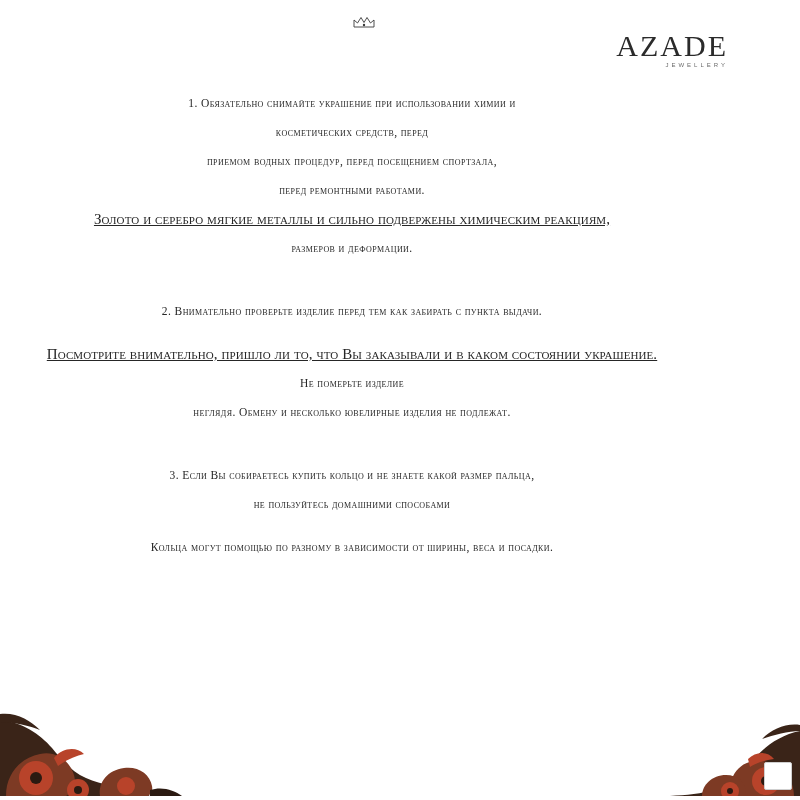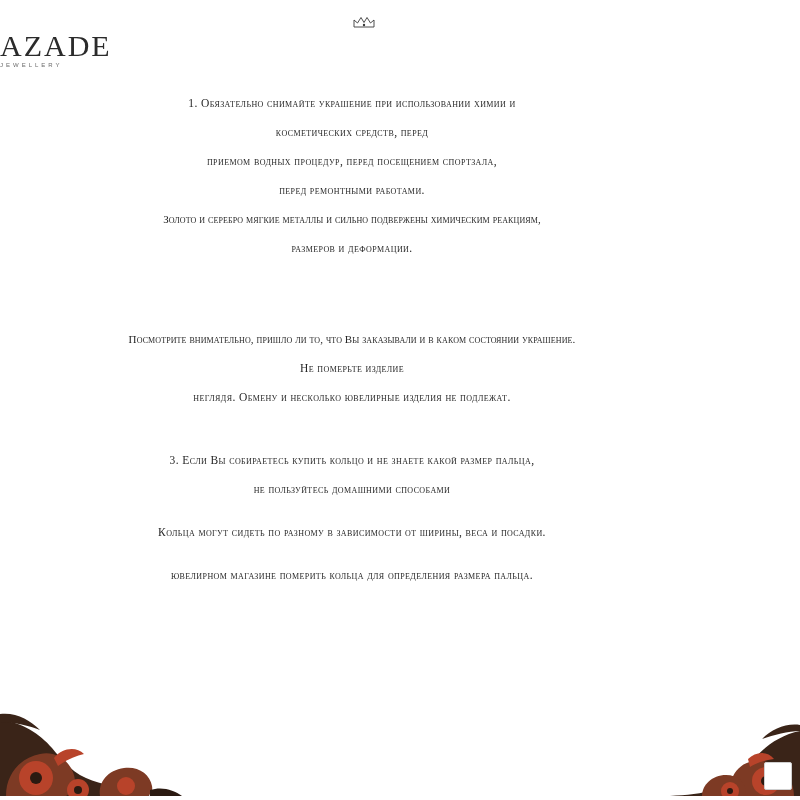--- a/index.html
+++ b/index.html
@@ -21,21 +21,21 @@
     background: #ffffff;
     overflow: hidden;
   }
 
   
   .logo-block {
     position: absolute;
     top: 14px;
     left: 0;
     width: 728px;
-    text-align: left;
+    text-align: right;
     user-select: none;
   }
   .logo-crest {
     display: block;
     margin: 0 auto 1px auto;
     width: 26px;
     height: 16px;
     position: relative;
   }
   .logo-crest svg { display: block; }
@@ -69,22 +69,23 @@
     font-variant: small-caps;
     font-size: 11.5px;
     letter-spacing: 0.4px;
     color: #262626;
     line-height: 15px;
     margin: 0 auto;
     padding: 0 14px;
     white-space: nowrap;
   }
   .line.wide {
-    font-size: 11px;
+    font-size: 15px;
     letter-spacing: 0.1px;
+    text-decoration: underline;
   }
   .gap-sm { height: 14px; }
   .gap-lg { height: 34px; }
 
   
   .ornament {
     position: absolute;
     bottom: 0;
     pointer-events: none;
   }
@@ -131,42 +132,42 @@
       <div class="gap-sm"></div>
       <p class="line wide">Золото и серебро мягкие металлы и сильно подвержены химическим реакциям,</p>
       <div class="gap-sm"></div>
       <p class="line">размеров и деформации.</p>
     </div>
 
     <div class="gap-lg"></div>
     <div class="gap-sm"></div>
 
     <div>
+      <p class="line">2. Внимательно проверьте изделие перед тем как забирать с пункта выдачи.</p>
       <div class="gap-sm"></div>
       <div class="gap-sm"></div>
       <p class="line wide">Посмотрите внимательно, пришло ли то, что Вы заказывали и в каком состоянии украшение.</p>
       <div class="gap-sm"></div>
       <p class="line">Не померьте изделие</p>
       <div class="gap-sm"></div>
       <p class="line">неглядя. Обмену и несколько ювелирные изделия не подлежат.</p>
     </div>
 
     <div class="gap-lg"></div>
     <div class="gap-sm"></div>
 
     <div>
       <p class="line">3. Если Вы собираетесь купить кольцо  и не знаете какой размер пальца,</p>
       <div class="gap-sm"></div>
       <p class="line">не пользуйтесь домашними способами</p>
       <div class="gap-sm"></div>
       <div class="gap-sm"></div>
-      <p class="line">Кольца могут сидеть по разному в зависимости  от ширины, веса и посадки.</p>
-      <div class="gap-sm"></div>
-      <div class="gap-sm"></div>
-      <p class="line">ювелирном магазине померить кольца для определения размера пальца.</p>
+      <p class="line">Кольца могут помощью по разному в зависимости  от ширины, веса и посадки.</p>
+      <div class="gap-sm"></div>
+      <div class="gap-sm"></div>
     </div>
 
   </div>
 
   <div class="ornament left">
     <svg width="190" height="110" viewBox="0 0 190 110">
       <g fill="#3a2418">
         <path d="M0 110 L0 34 C22 36 40 48 52 62 C62 74 72 86 86 92 C102 99 120 102 140 104 L150 110 Z"></path>
         <path d="M0 28 C16 26 30 34 40 44 C30 40 14 36 0 36 Z"></path>
       </g>

